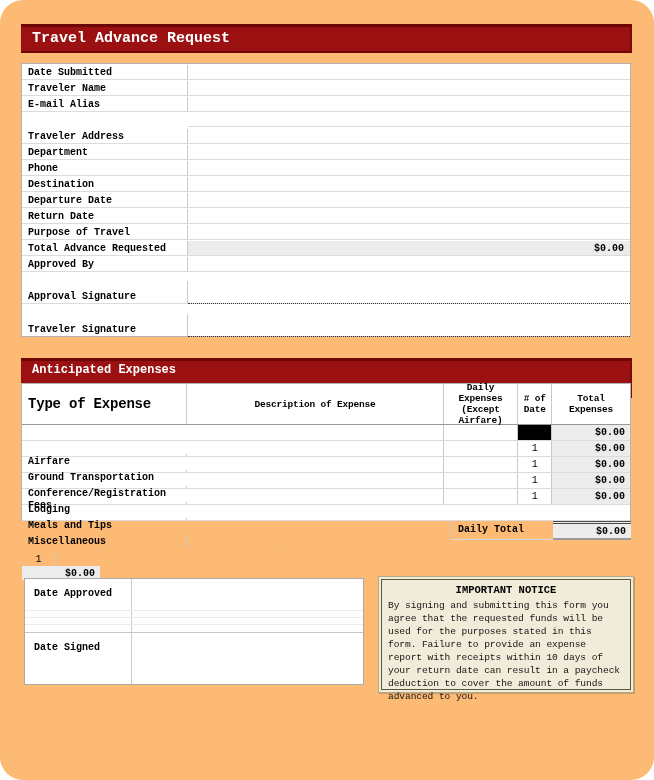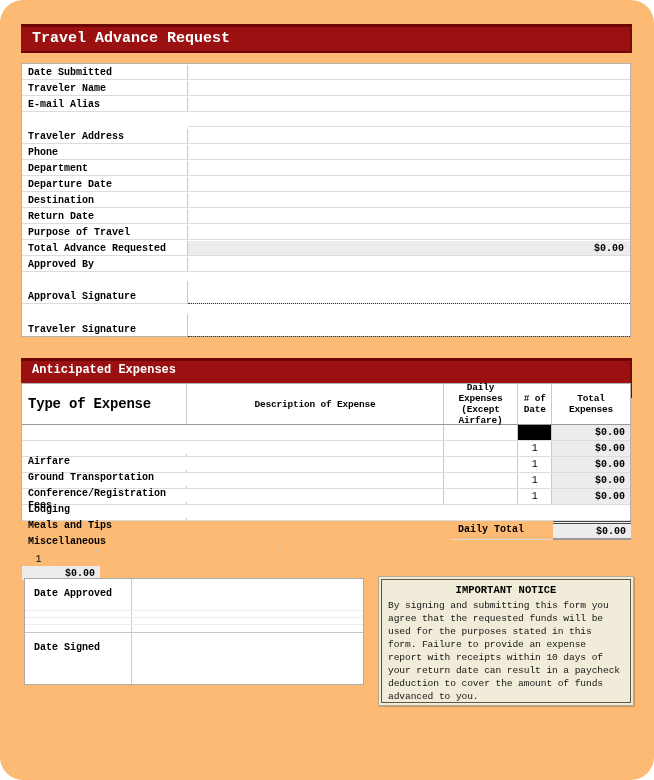--- a/index.html
+++ b/index.html
@@ -68,21 +68,21 @@
   .drow{display:flex;}
   .dlabel{width:107px;border-right:1px solid #cccccc;font-size:10px;font-weight:bold;
           padding:9px 0 0 9px;}
   .dval{flex:1;}
   #drow-approved{height:32px;border-bottom:1px solid #ececec;}
   .dthin{height:7px;border-bottom:1px solid #ececec;}
   .dthin-last{height:8px;border-bottom:1px solid #c6c6c6;}
   #drow-signed{flex:1;}
 
   
-  #notice-box{position:absolute;left:378px;top:576px;width:256px;height:130px;
+  #notice-box{position:absolute;left:378px;top:576px;width:256px;height:117px;
               background:#f1ecda;border:1px solid #b3ab8d;box-shadow:1px 1px 0 rgba(0,0,0,0.18);
               padding:2px;}
   #notice-inner{border:1px solid #5c5942;width:100%;height:100%;padding:2px 6px;}
   #notice-title{text-align:center;font-weight:bold;font-size:10.5px;margin:2px 0 3px 0;}
   #notice-body{font-size:9.6px;line-height:13px;color:#141414;letter-spacing:-0.1px;}
 </style>
 </head>
 <body>
 
 <div id="sheet">
@@ -105,33 +105,33 @@
       <div class="fvalue"></div>
     </div>
     <div class="frow h32 split">
       <div class="flabel">Traveler Address</div>
       <div class="fvalue">
         <div></div>
         <div></div>
       </div>
     </div>
     <div class="frow h16">
+      <div class="flabel">Department</div>
+      <div class="fvalue"></div>
+    </div>
+    <div class="frow h16">
       <div class="flabel">Phone</div>
       <div class="fvalue"></div>
     </div>
     <div class="frow h16">
-      <div class="flabel">Department</div>
+      <div class="flabel">Destination</div>
       <div class="fvalue"></div>
     </div>
     <div class="frow h16">
       <div class="flabel">Departure Date</div>
-      <div class="fvalue"></div>
-    </div>
-    <div class="frow h16">
-      <div class="flabel">Destination</div>
       <div class="fvalue"></div>
     </div>
     <div class="frow h16">
       <div class="flabel">Return Date</div>
       <div class="fvalue"></div>
     </div>
     <div class="frow h16">
       <div class="flabel">Purpose of Travel</div>
       <div class="fvalue"></div>
     </div>

